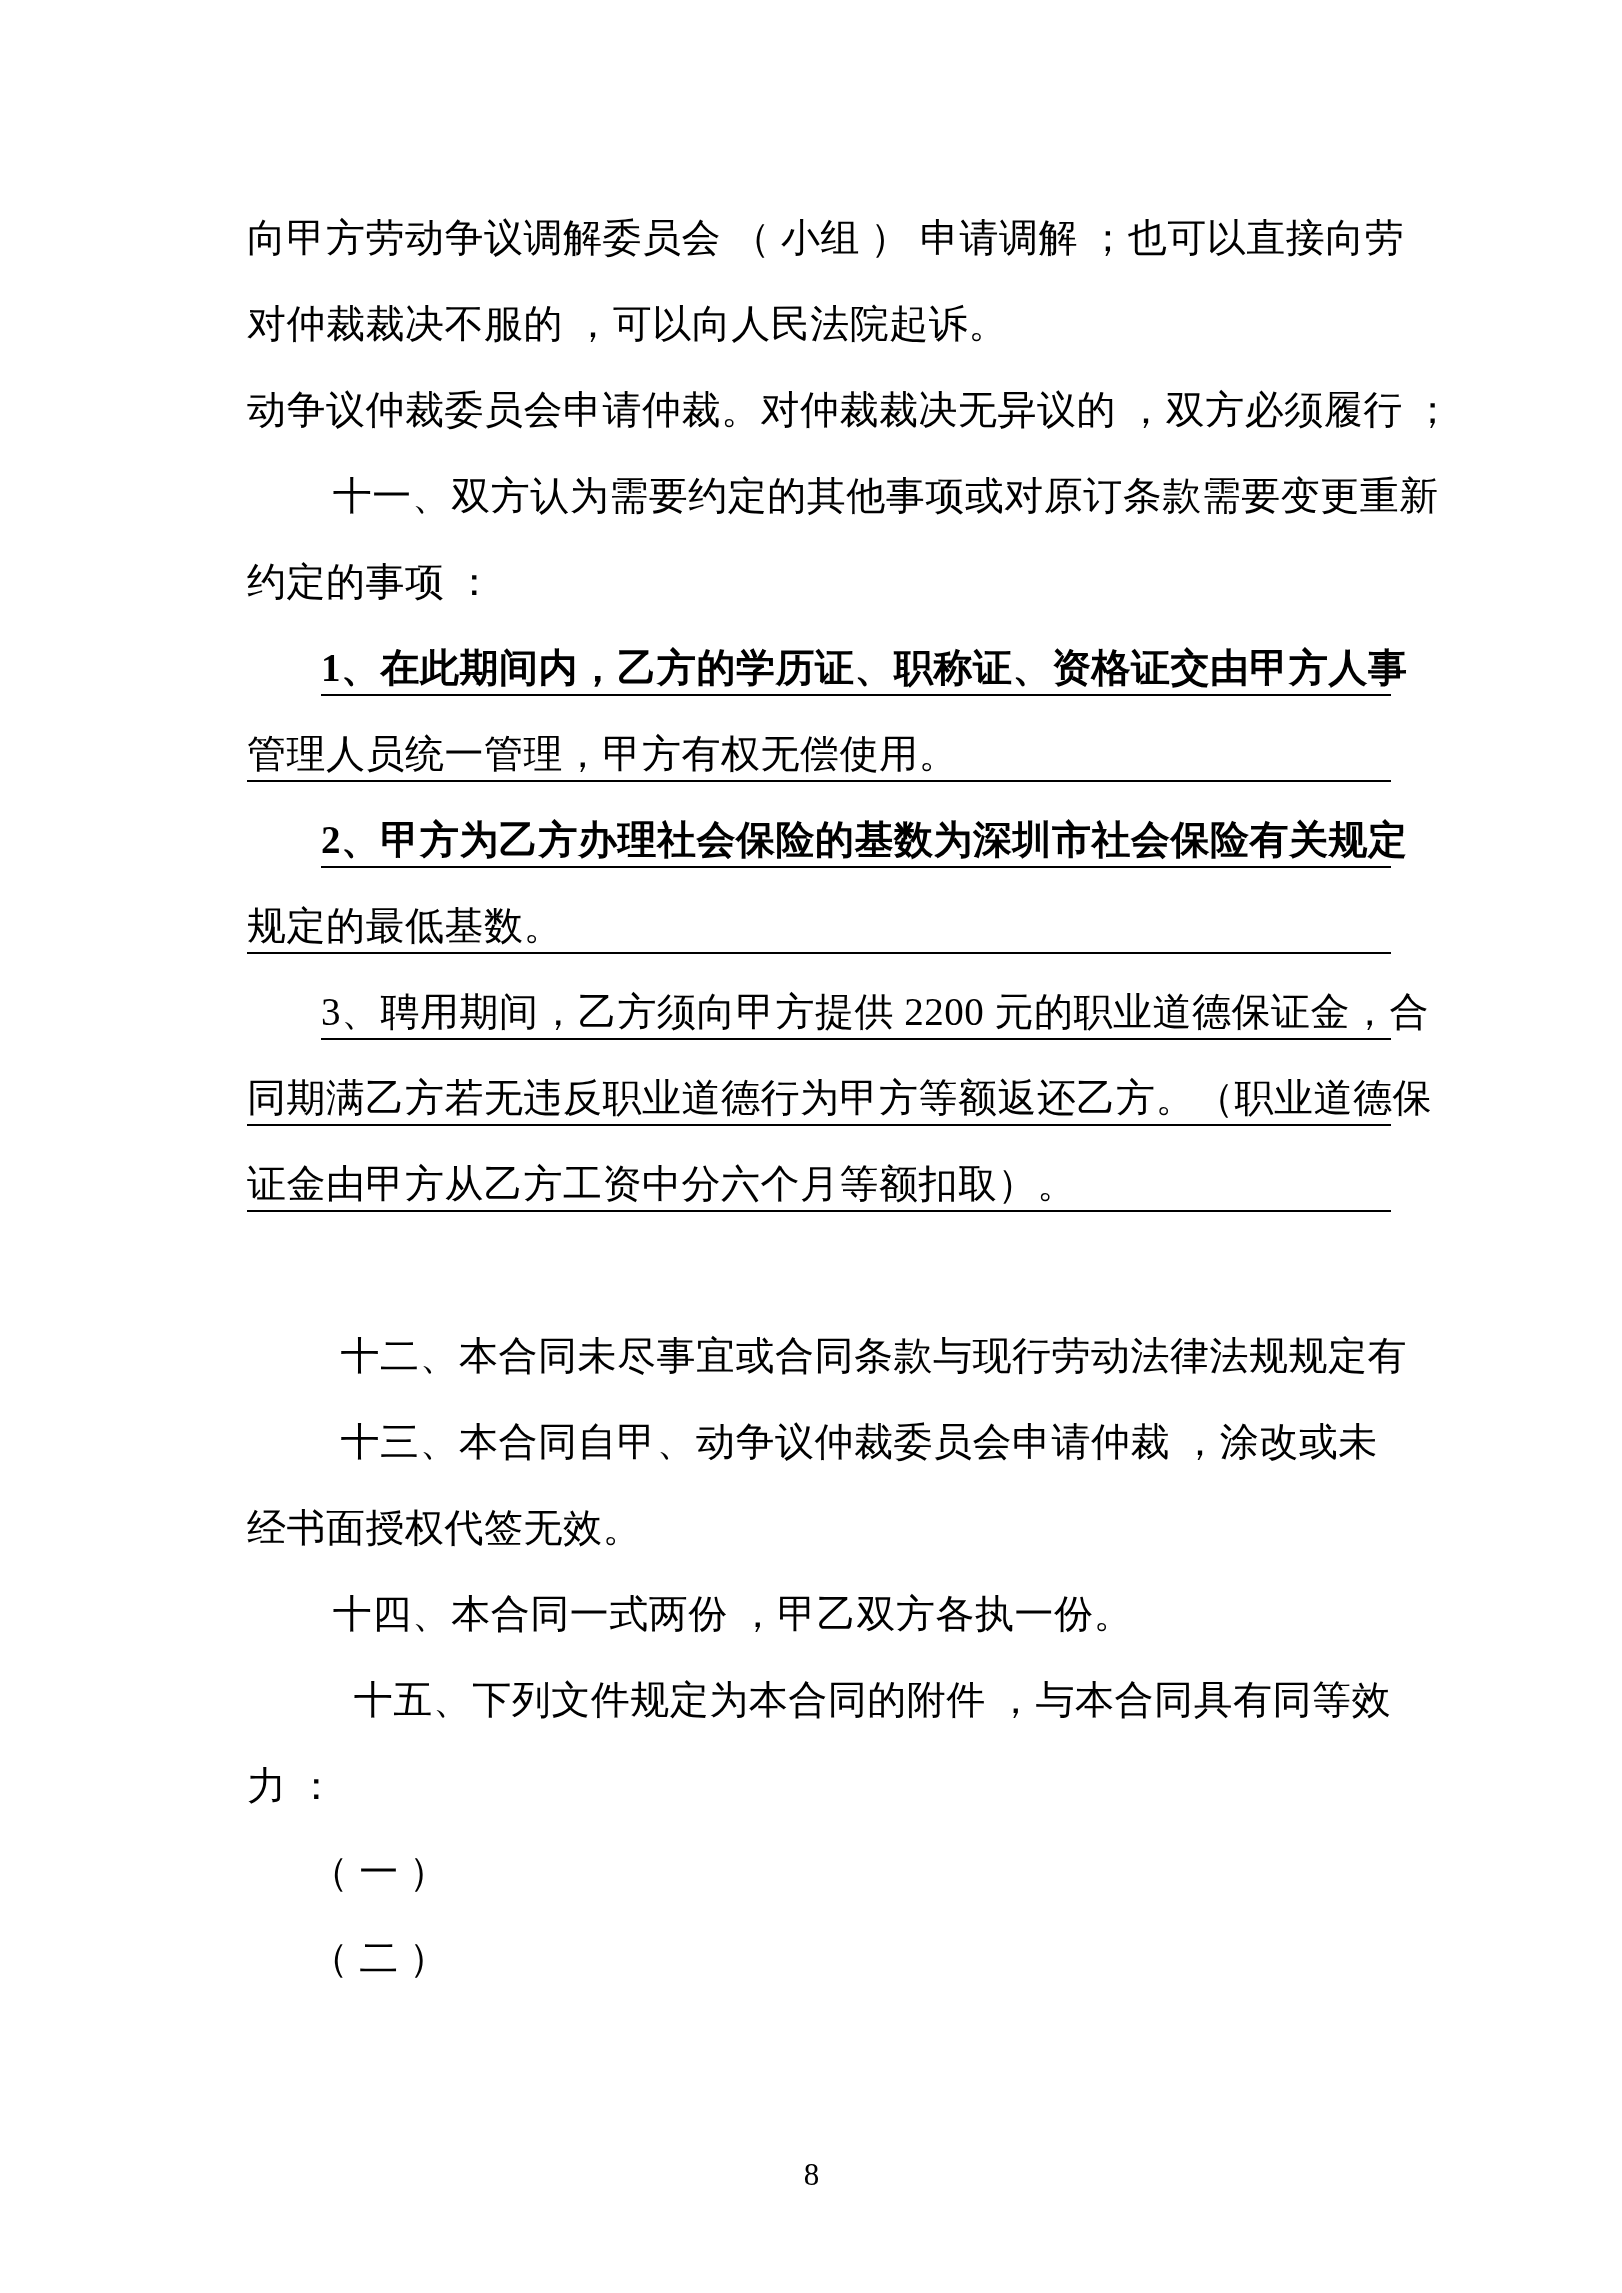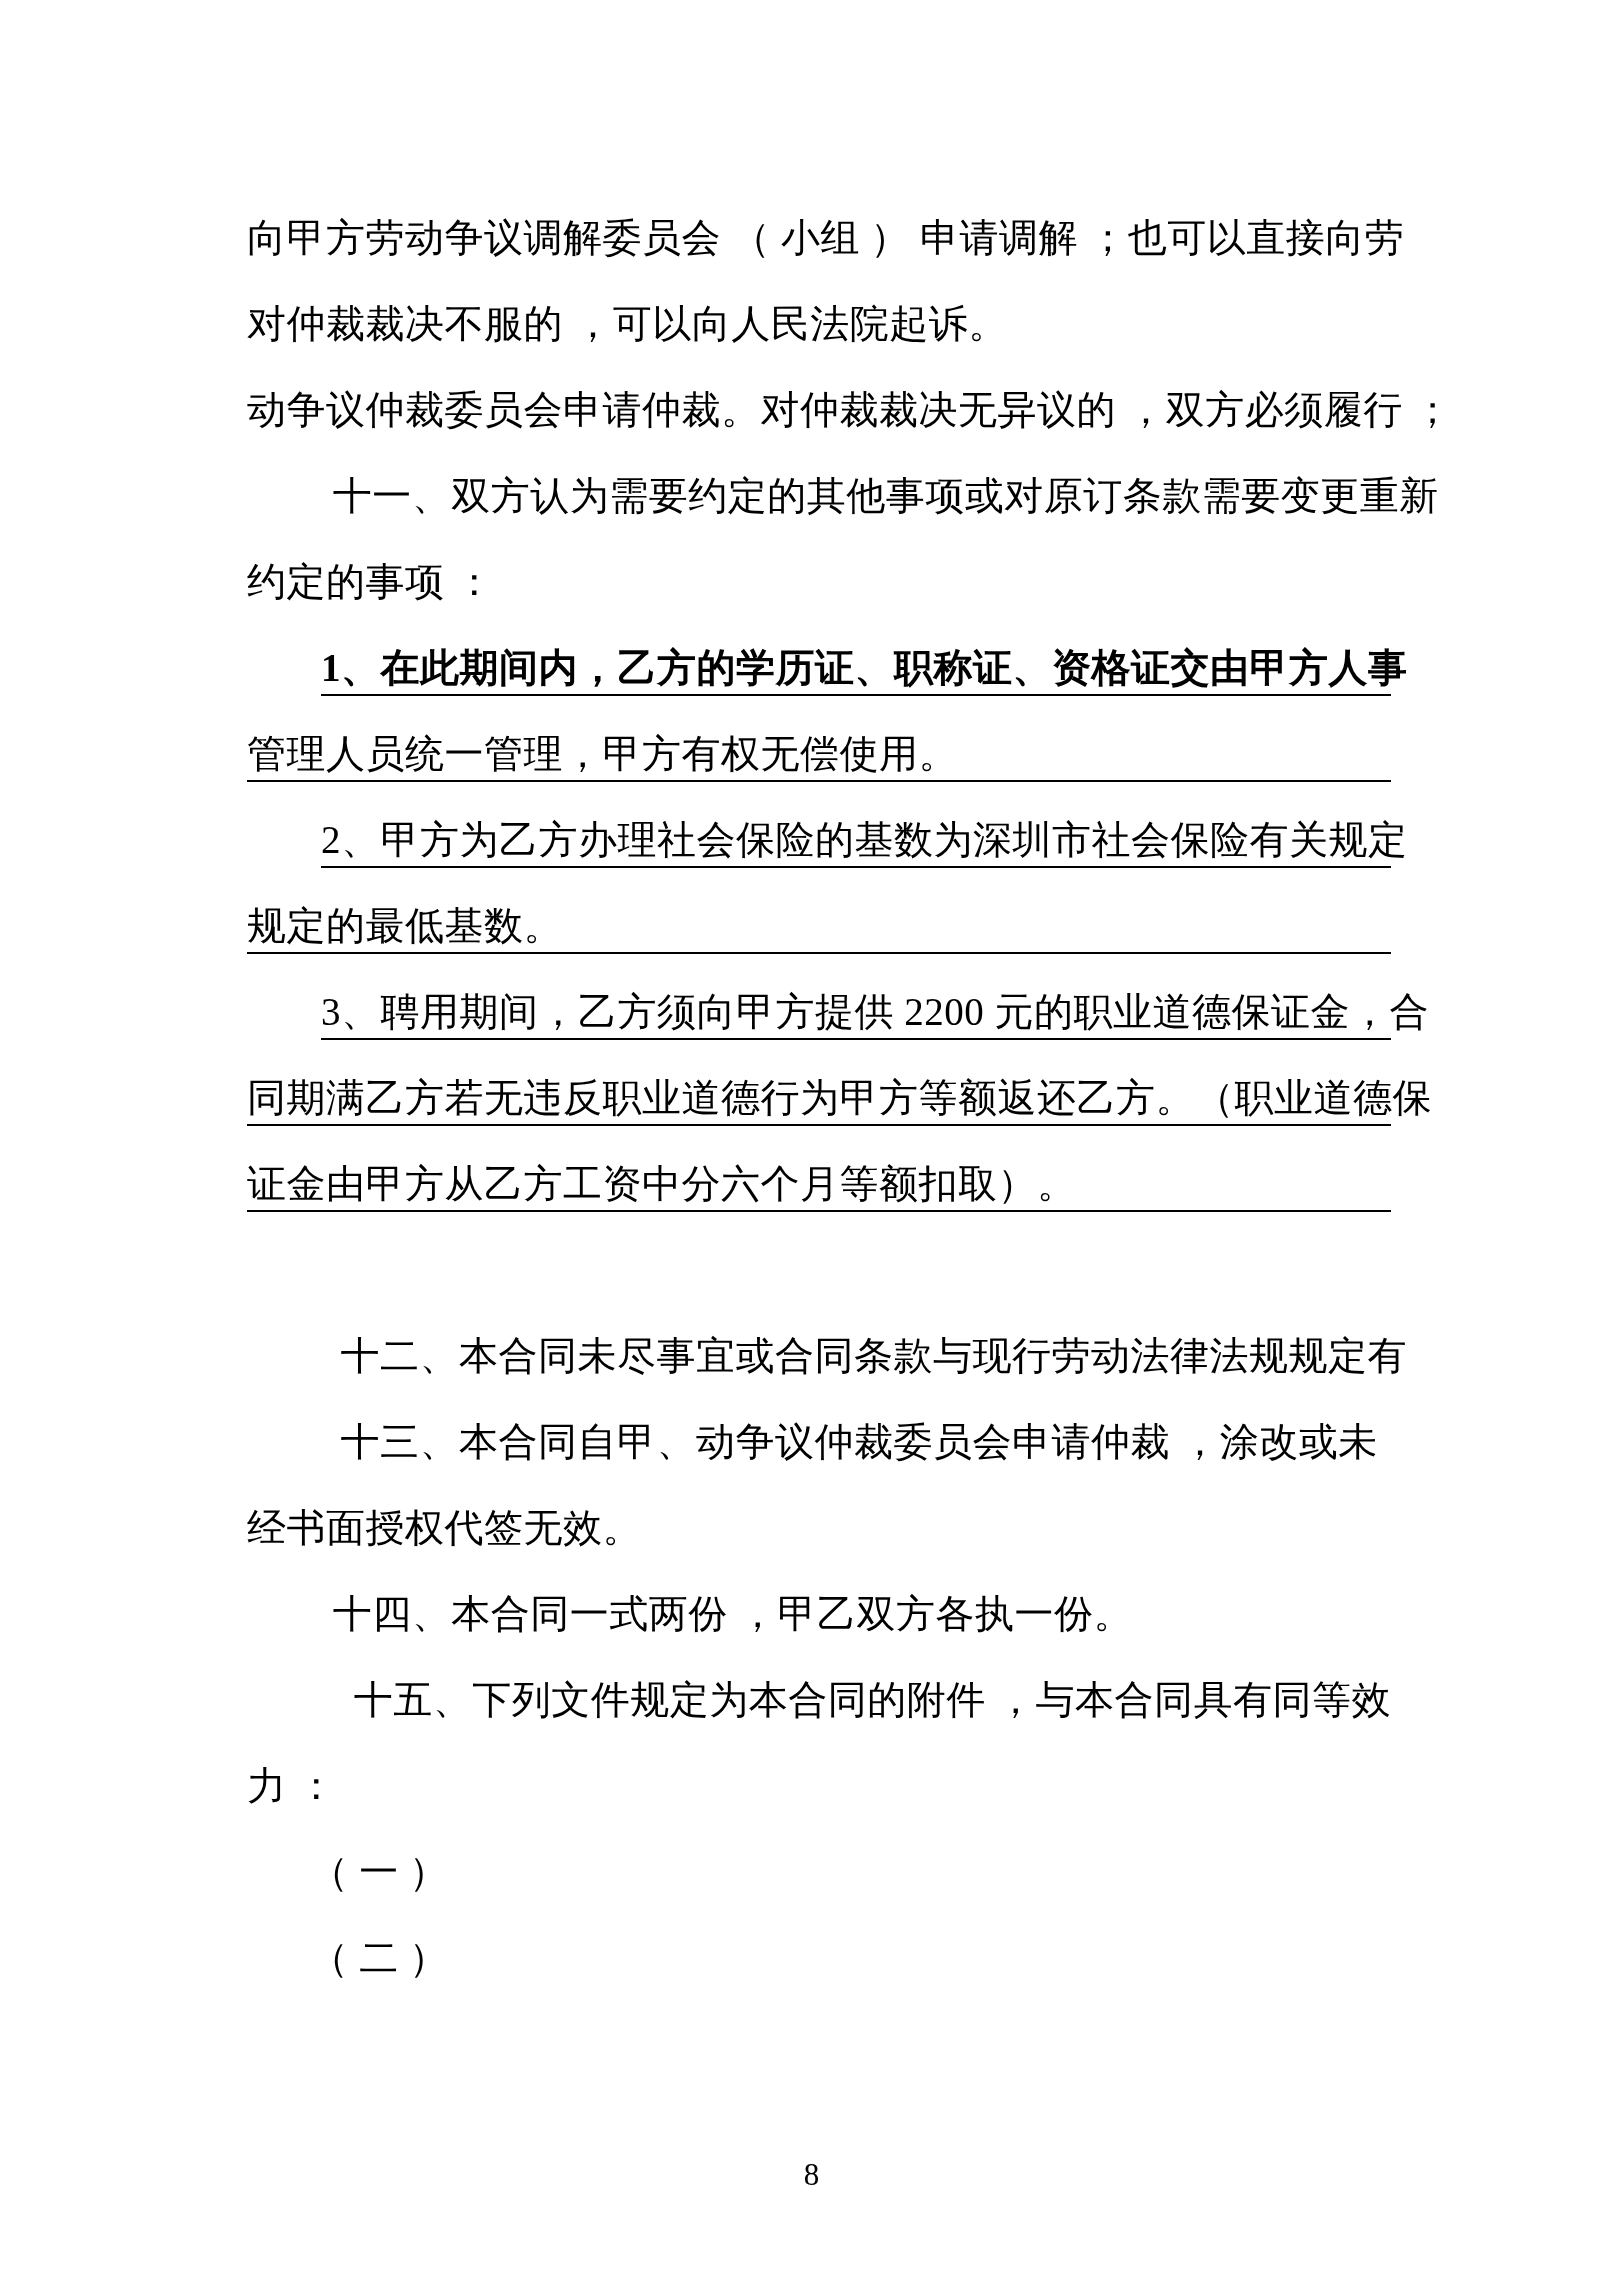--- a/index.html
+++ b/index.html
@@ -66,21 +66,21 @@
       <div class="line">
         <div class="txt">约定的事项 ：</div>
       </div>
       <div class="line">
         <div class="txt u" style="margin-left: 1.9em; font-weight: bold;">1、在此期间内，乙方的学历证、职称证、资格证交由甲方人事</div>
       </div>
       <div class="line">
         <div class="txt u">管理人员统一管理，甲方有权无偿使用。</div>
       </div>
       <div class="line">
-        <div class="txt u" style="margin-left: 1.9em;">2、甲方为乙方办理社会保险的基数为深圳市社会保险有关规定</div>
+        <div class="txt u" style="margin-left: 1.9em; font-weight: bold;">2、甲方为乙方办理社会保险的基数为深圳市社会保险有关规定</div>
       </div>
       <div class="line">
         <div class="txt u">规定的最低基数。</div>
       </div>
       <div class="line">
         <div class="txt u" style="margin-left: 1.9em; text-align: right;">3、聘用期间，乙方须向甲方提供 2200 元的职业道德保证金，合</div>
       </div>
       <div class="line">
         <div class="txt u">同期满乙方若无违反职业道德行为甲方等额返还乙方。（职业道德保</div>
       </div>

